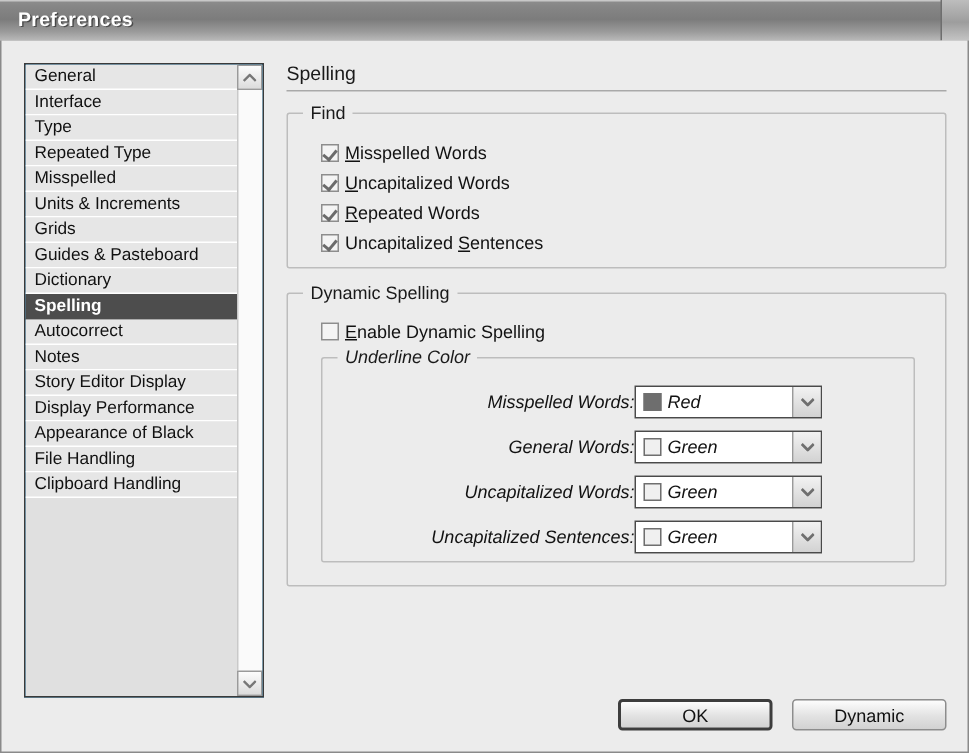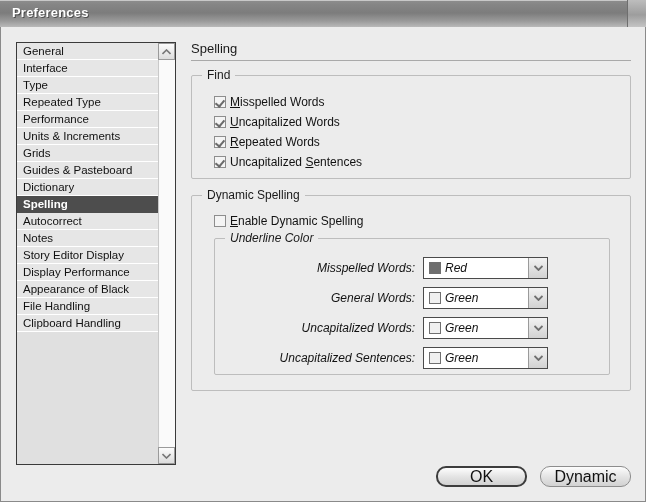--- a/index.html
+++ b/index.html
@@ -187,21 +187,20 @@
   
   .dd-row {
     display: flex; align-items: center;
     height: 22px;
     margin-top: 8px;
   }
   .dd-row:first-child { margin-top: 18px; }
   .dd-label {
     width: 208px;
     text-align: right;
-    padding-right: 8px;
     font-size: 12px;
     color: #121212;
     box-sizing: border-box;
   }
   .dropdown {
     position: relative;
     width: 125px; height: 22px;
     background: #ffffff;
     border: 1px solid #4a4a4a;
     box-sizing: border-box;
@@ -223,25 +222,25 @@
     display: flex; align-items: center; justify-content: center;
     box-sizing: border-box;
   }
 
   
   #buttons {
     position: absolute; right: 14px; bottom: 14px;
     display: flex; gap: 13px;
   }
   .btn {
-    width: 91px; height: 21px;
-    font-size: 16px; color: #111;
+    width: 103px; height: 21px;
+    font-size: 12px; color: #111;
     background: linear-gradient(to bottom,#fdfdfd,#e2e2e2 55%,#d2d2d2);
     border: 1px solid #8d8d8d;
-    border-radius: 10px;
+    border-radius: 3px;
     display: flex; align-items: center; justify-content: center;
     box-sizing: border-box;
   }
   .btn.default {
     border: 2px solid #3d3d3d;
   }
 </style>
 </head>
 <body>
 
@@ -253,21 +252,21 @@
   </div>
 
   <div id="client">
 
     <div id="sidebar">
       <div id="list">
           <div class="list-item">General</div>
           <div class="list-item">Interface</div>
           <div class="list-item">Type</div>
           <div class="list-item">Repeated Type</div>
-          <div class="list-item">Performance</div>
+          <div class="list-item">Misspelled</div>
           <div class="list-item">Units &amp; Increments</div>
           <div class="list-item">Grids</div>
           <div class="list-item">Guides &amp; Pasteboard</div>
           <div class="list-item">Dictionary</div>
           <div class="list-item selected">Spelling</div>
           <div class="list-item">Autocorrect</div>
           <div class="list-item">Notes</div>
           <div class="list-item">Story Editor Display</div>
           <div class="list-item">Display Performance</div>
           <div class="list-item">Appearance of Black</div>

